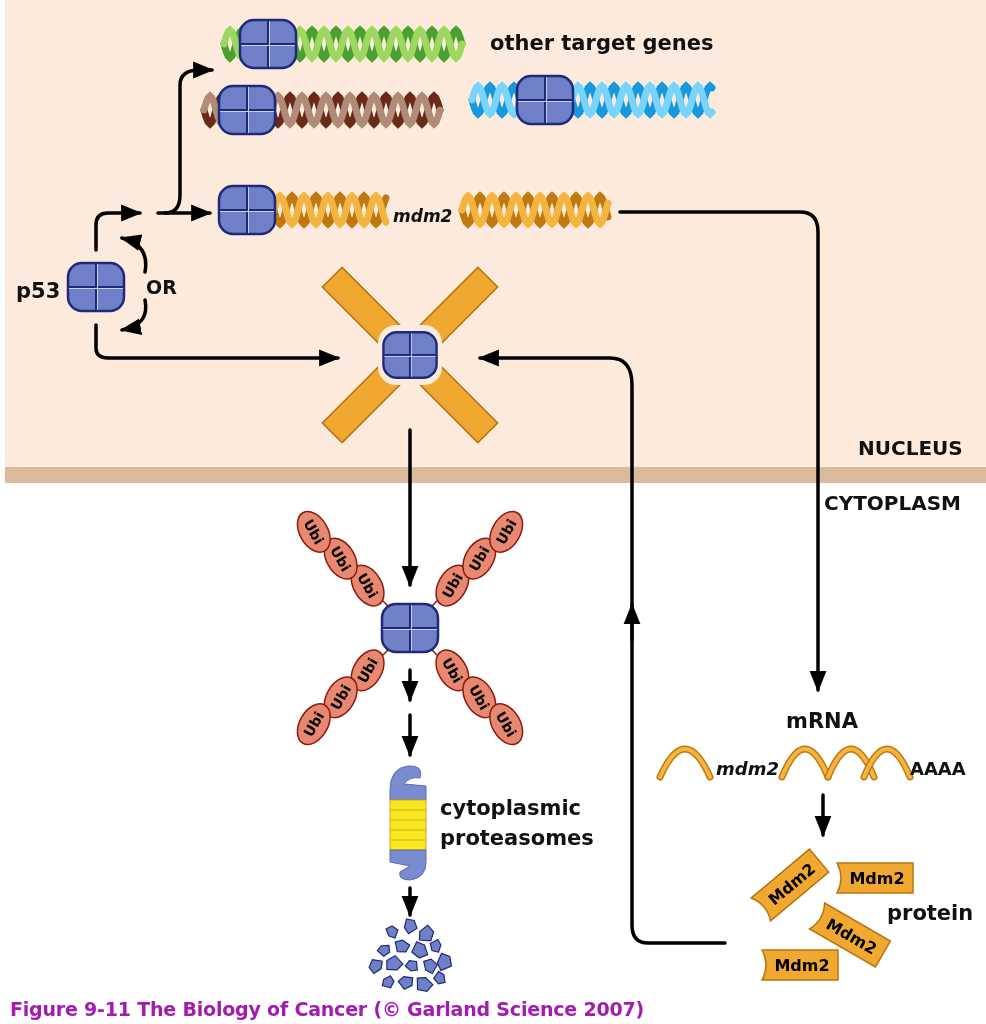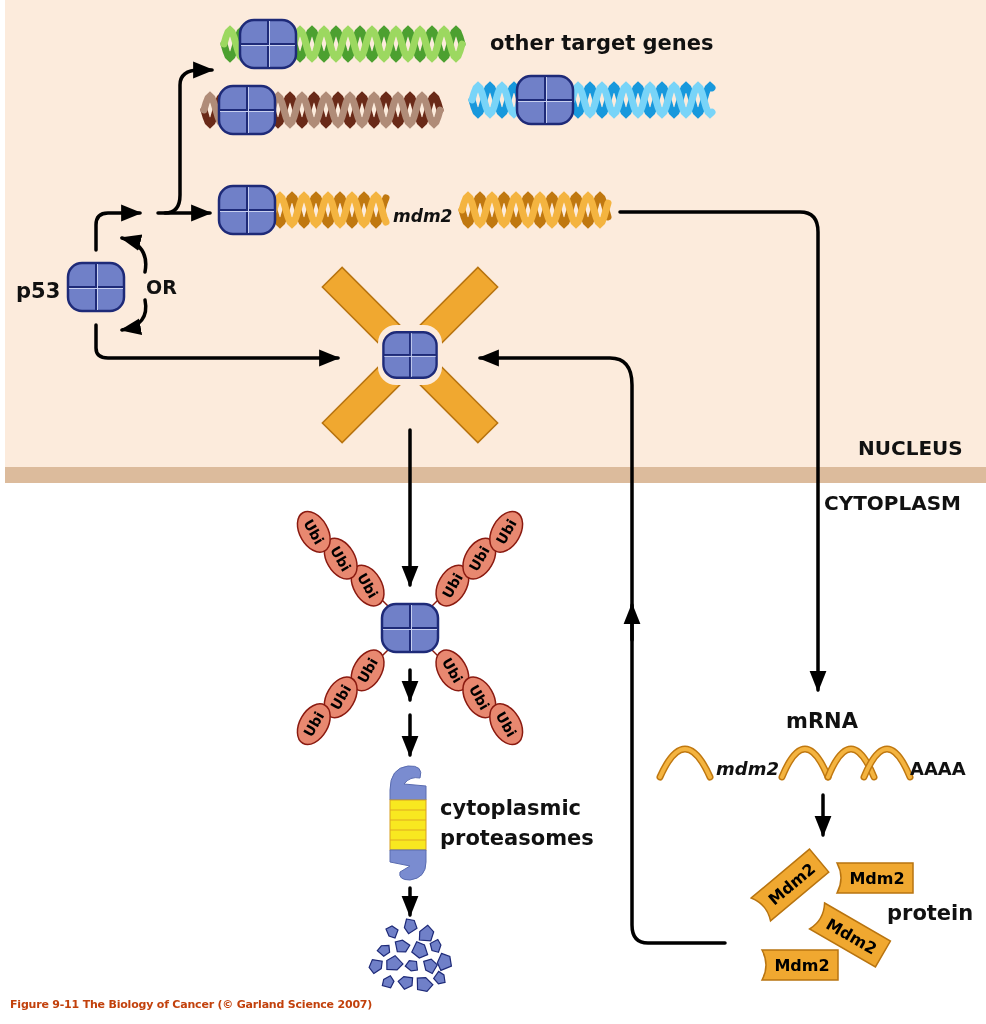--- a/index.html
+++ b/index.html
@@ -1,22 +1,22 @@
 <!DOCTYPE html>
 <html><head>
 <meta charset="utf-8">
 <style>
   html, body { margin: 0; padding: 0; background: #ffffff; }
   body { width: 986px; height: 1024px; position: relative; overflow: hidden;
          font-family: "DejaVu Sans", "Liberation Sans", sans-serif; }
   #diagram { position: absolute; left: 0; top: 0; }
   .lbl { font-family: "DejaVu Sans", sans-serif; font-weight: bold; fill: #111; }
   .ital { font-style: italic; }
-  .caption { position: absolute; left: 10px; top: 998px; font-size: 11px; font-weight: bold;
-             color: #c2410c; font-family: "DejaVu Sans", sans-serif; letter-spacing: -0.2px; }
+  .caption { position: absolute; left: 10px; top: 998px; font-size: 19px; font-weight: bold;
+             color: #a21caf; font-family: "DejaVu Sans", sans-serif; letter-spacing: -0.2px; }
 </style>
 </head>
 <body>
 
 <svg id="diagram" width="986" height="1024" viewBox="0 0 986 1024" xmlns="http://www.w3.org/2000/svg">
   <defs>
     <marker id="arr" viewBox="0 0 10 10" refX="9" refY="5" markerWidth="6" markerHeight="6" orient="auto">
       <path d="M0,1 L10,5 L0,9 z" fill="#000"></path>
     </marker>
     <g id="p53">

